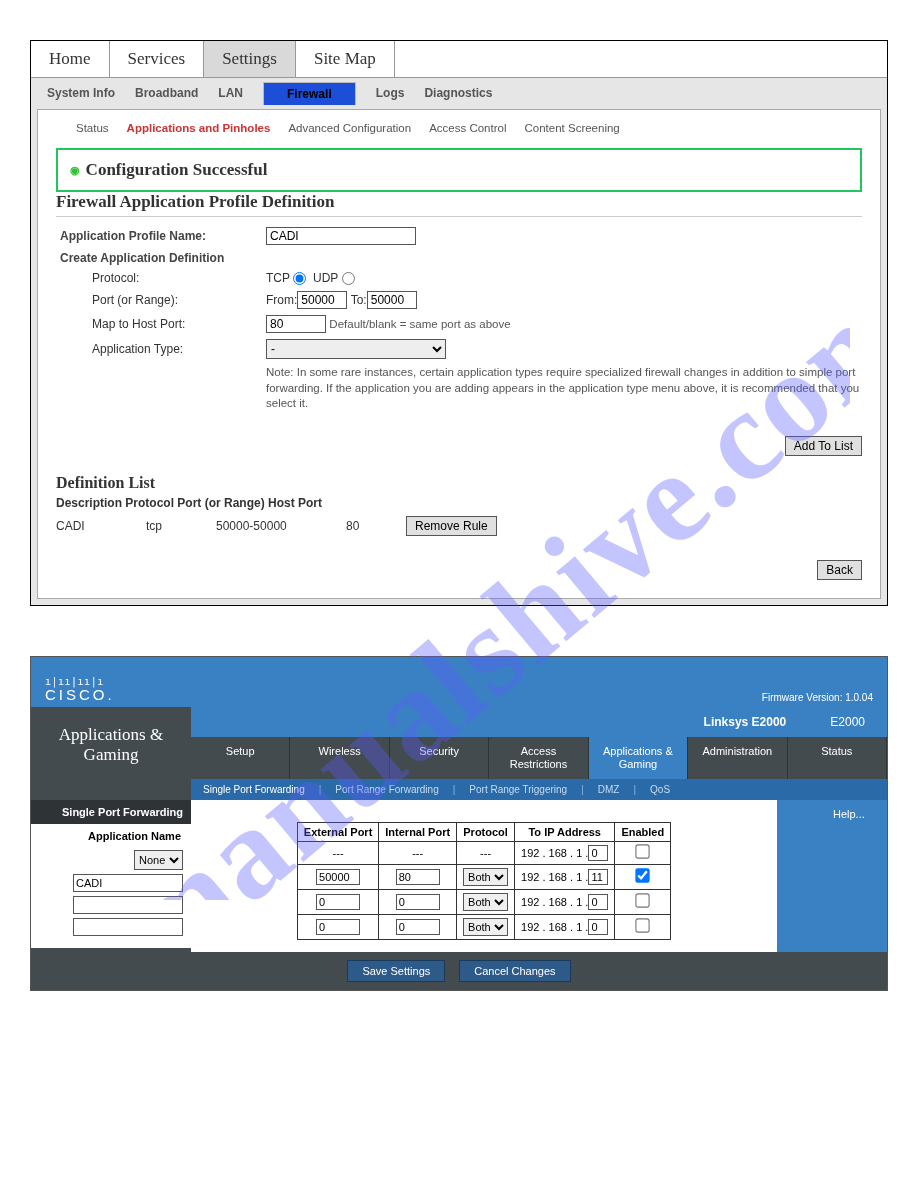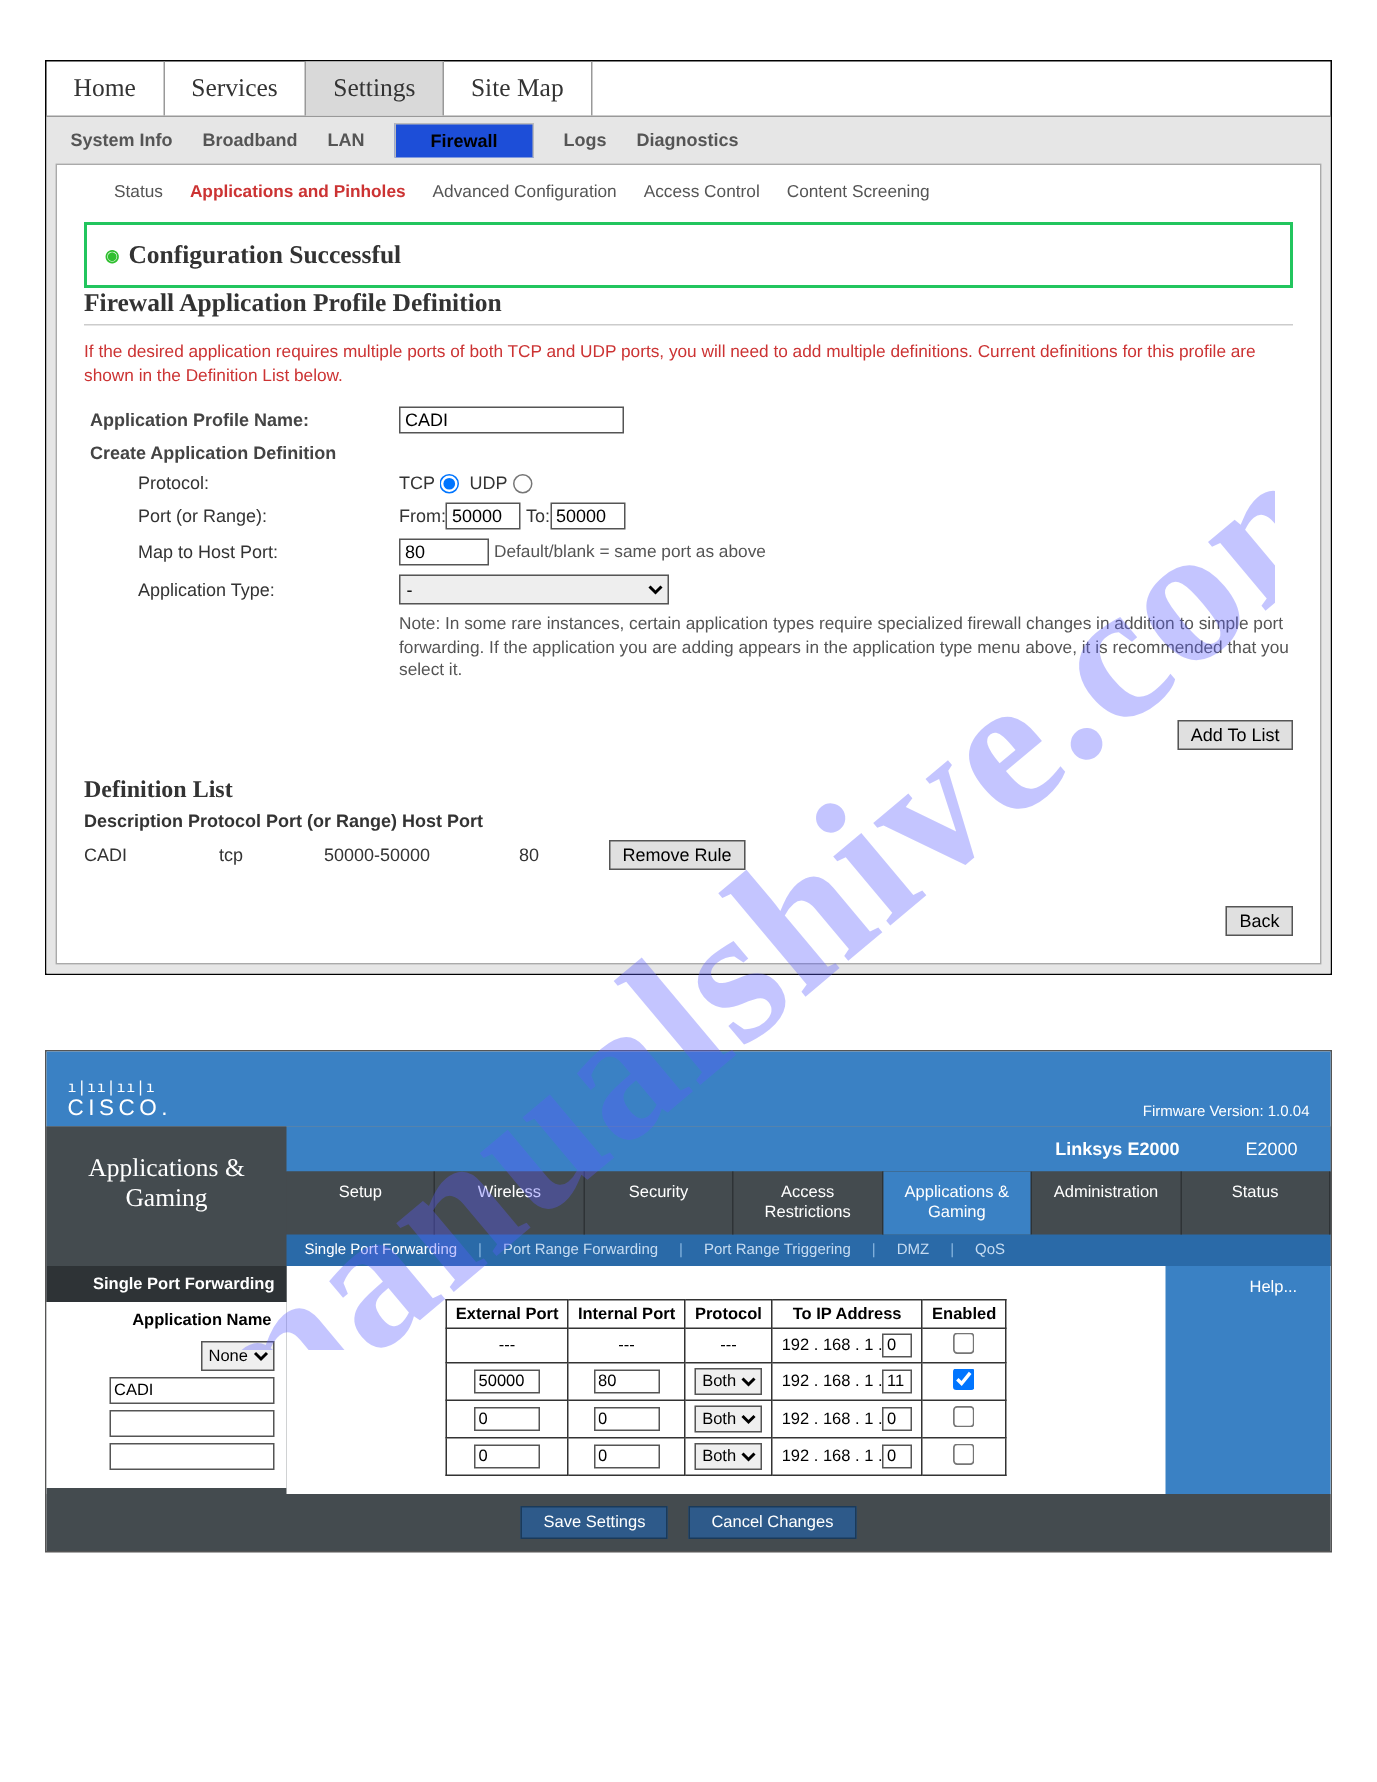--- a/index.html
+++ b/index.html
@@ -112,21 +112,20 @@
         <span>Status</span>
         <span class="sel">Applications and Pinholes</span>
         <span>Advanced Configuration</span>
         <span>Access Control</span>
         <span>Content Screening</span>
       </div>
       <div class="s1-ok">
         <h3>Configuration Successful</h3>
       </div>
       <h2 class="s1-h1">Firewall Application Profile Definition</h2>
-      <p class="s1-desc">If the desired application requires multiple ports of both TCP and UDP ports, you will need to add multiple definitions. Current definitions for this profile are shown in the Definition List below.</p>
       <div class="s1-form">
         <div class="s1-row">
           <div class="l lab">Application Profile Name:</div>
           <input type="text" style="width: 150px;" value="CADI">
         </div>
         <div class="s1-row">
             <div class="l lab">Create Application Definition</div>
           </div>
         <div class="s1-row">
           <div class="l ind">Protocol:</div>

